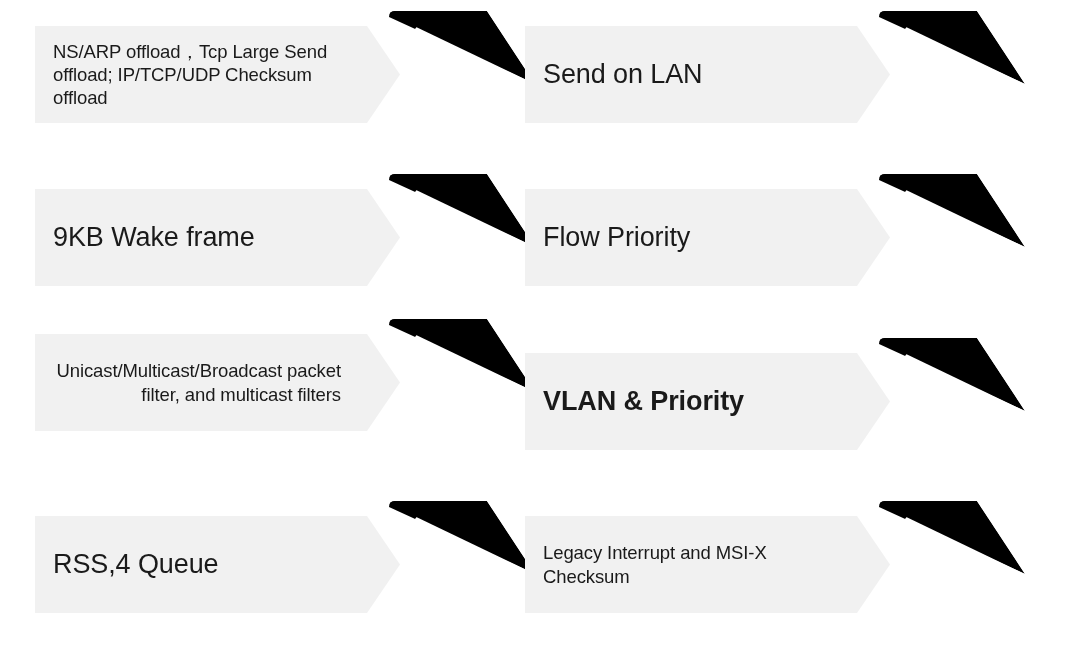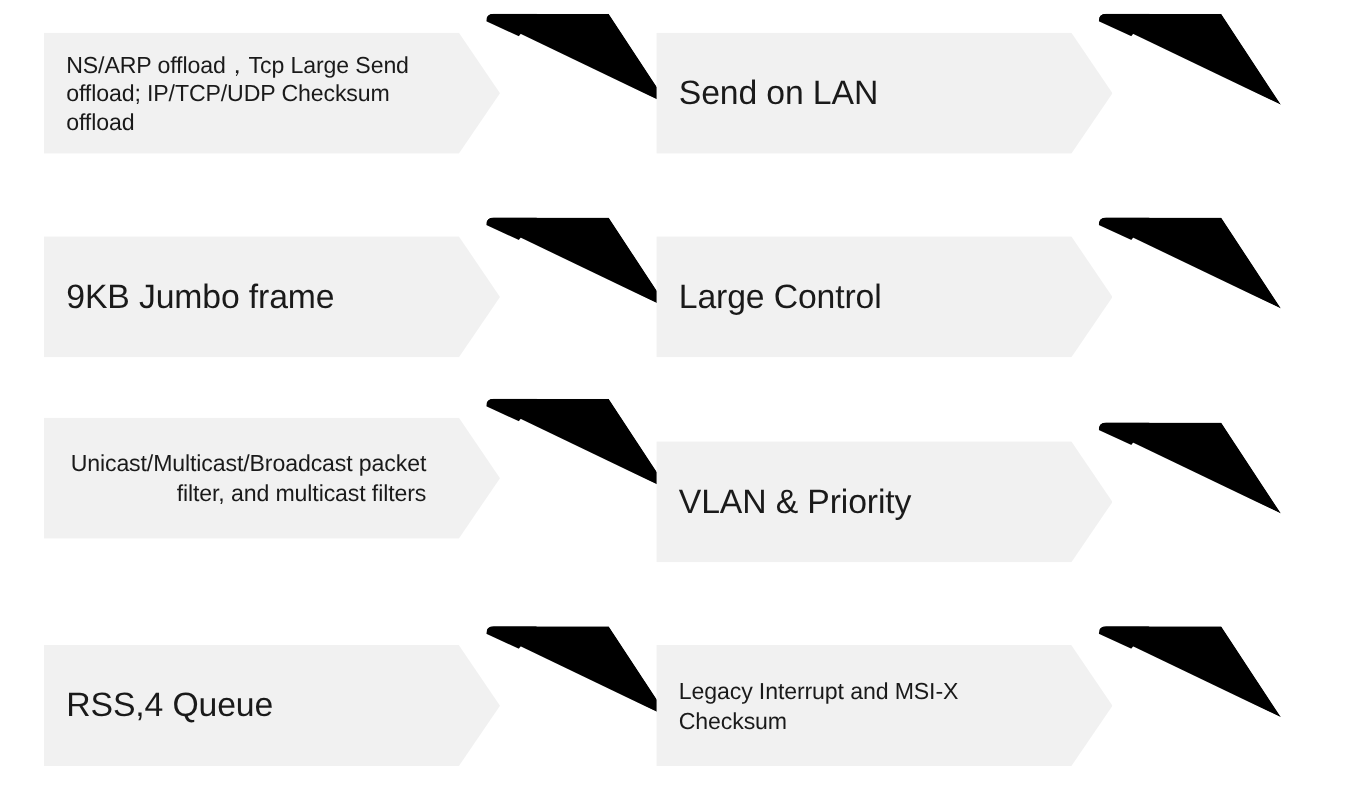--- a/index.html
+++ b/index.html
@@ -147,21 +147,21 @@
             <path d="M0 11 H104 L152 84NaNg1)"></path>
             <path d="M0 84 H152 L104 156NaNg1)"></path>
             <path d="M0 9 H48 L0 69NaNg1)"></path>
             <path d="M0 158 H48 L0 98NaNg1)"></path>
           </g>
         </svg>
       </div>
     </div>
     <div class="chev-item" style="left: 35px; top: 163px;">
       <div class="chev-plate">
-        <span class="chev-text size-lg">9KB Jumbo frame</span>
+        <span class="chev-text size-lg">9KB Wake frame</span>
       </div>
       <div class="chev-arrow">
         <svg viewBox="0 0 152 150" xmlns="http://www.w3.org/2000/svg">
           <defs>
             <linearGradient id="pug2" x1="0" y1="0" x2="1" y2="0.35">
               <stop offset="0%" stop-color="#8A34BE"></stop>
               <stop offset="55%" stop-color="#6D2BA8"></stop>
               <stop offset="100%" stop-color="#46215E"></stop>
             </linearGradient>
             <linearGradient id="blg2" x1="0" y1="1" x2="1" y2="0.2">
@@ -185,21 +185,21 @@
             <path d="M0 11 H104 L152 84NaNg2)"></path>
             <path d="M0 84 H152 L104 156NaNg2)"></path>
             <path d="M0 9 H48 L0 69NaNg2)"></path>
             <path d="M0 158 H48 L0 98NaNg2)"></path>
           </g>
         </svg>
       </div>
     </div>
     <div class="chev-item" style="left: 525px; top: 163px;">
       <div class="chev-plate">
-        <span class="chev-text size-lg">Large Control</span>
+        <span class="chev-text size-lg">Flow Priority</span>
       </div>
       <div class="chev-arrow">
         <svg viewBox="0 0 152 150" xmlns="http://www.w3.org/2000/svg">
           <defs>
             <linearGradient id="pug3" x1="0" y1="0" x2="1" y2="0.35">
               <stop offset="0%" stop-color="#8A34BE"></stop>
               <stop offset="55%" stop-color="#6D2BA8"></stop>
               <stop offset="100%" stop-color="#46215E"></stop>
             </linearGradient>
             <linearGradient id="blg3" x1="0" y1="1" x2="1" y2="0.2">
@@ -259,21 +259,21 @@
           </defs>
           <g clip-path="url(#cpg4)">
             <path d="M0 11 H104 L152 84NaNg4)"></path>
             <path d="M0 84 H152 L104 156NaNg4)"></path>
             <path d="M0 9 H48 L0 69NaNg4)"></path>
             <path d="M0 158 H48 L0 98NaNg4)"></path>
           </g>
         </svg>
       </div>
     </div>
-    <div class="chev-item" style="left: 525px; top: 327px;">
+    <div class="chev-item" style="left: 525px; top: 327px; font-weight: bold;">
       <div class="chev-plate">
         <span class="chev-text size-lg">VLAN &amp; Priority</span>
       </div>
       <div class="chev-arrow">
         <svg viewBox="0 0 152 150" xmlns="http://www.w3.org/2000/svg">
           <defs>
             <linearGradient id="pug5" x1="0" y1="0" x2="1" y2="0.35">
               <stop offset="0%" stop-color="#8A34BE"></stop>
               <stop offset="55%" stop-color="#6D2BA8"></stop>
               <stop offset="100%" stop-color="#46215E"></stop>

